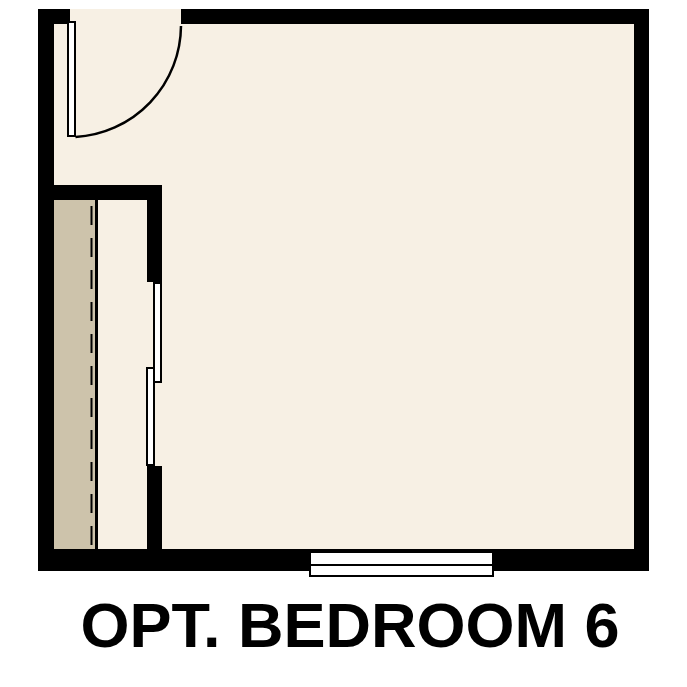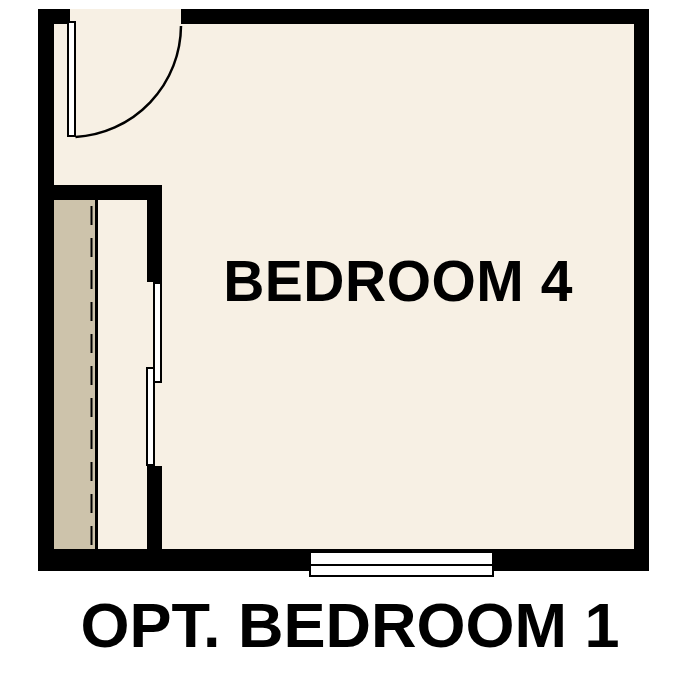--- a/index.html
+++ b/index.html
@@ -89,16 +89,15 @@
   <div class="abs panel door-leaf"></div>
   <svg class="abs overlay-svg" viewBox="0 0 687 687">
     <path class="arc" d="M 181 26 A 112 112 0 0 1 75.5 137"></path>
     <line class="rod" x1="91.5" y1="206" x2="91.5" y2="549"></line>
   </svg>
 
   <div class="abs window-frame">
     <div class="window-divider"></div>
   </div>
 
-  <div class="abs room-label">BEDROOM 4</div>
-  <div class="abs caption">OPT. BEDROOM 1</div>
+  <div class="abs caption">OPT. BEDROOM 6</div>
 
 </div>
 
 </body></html>

